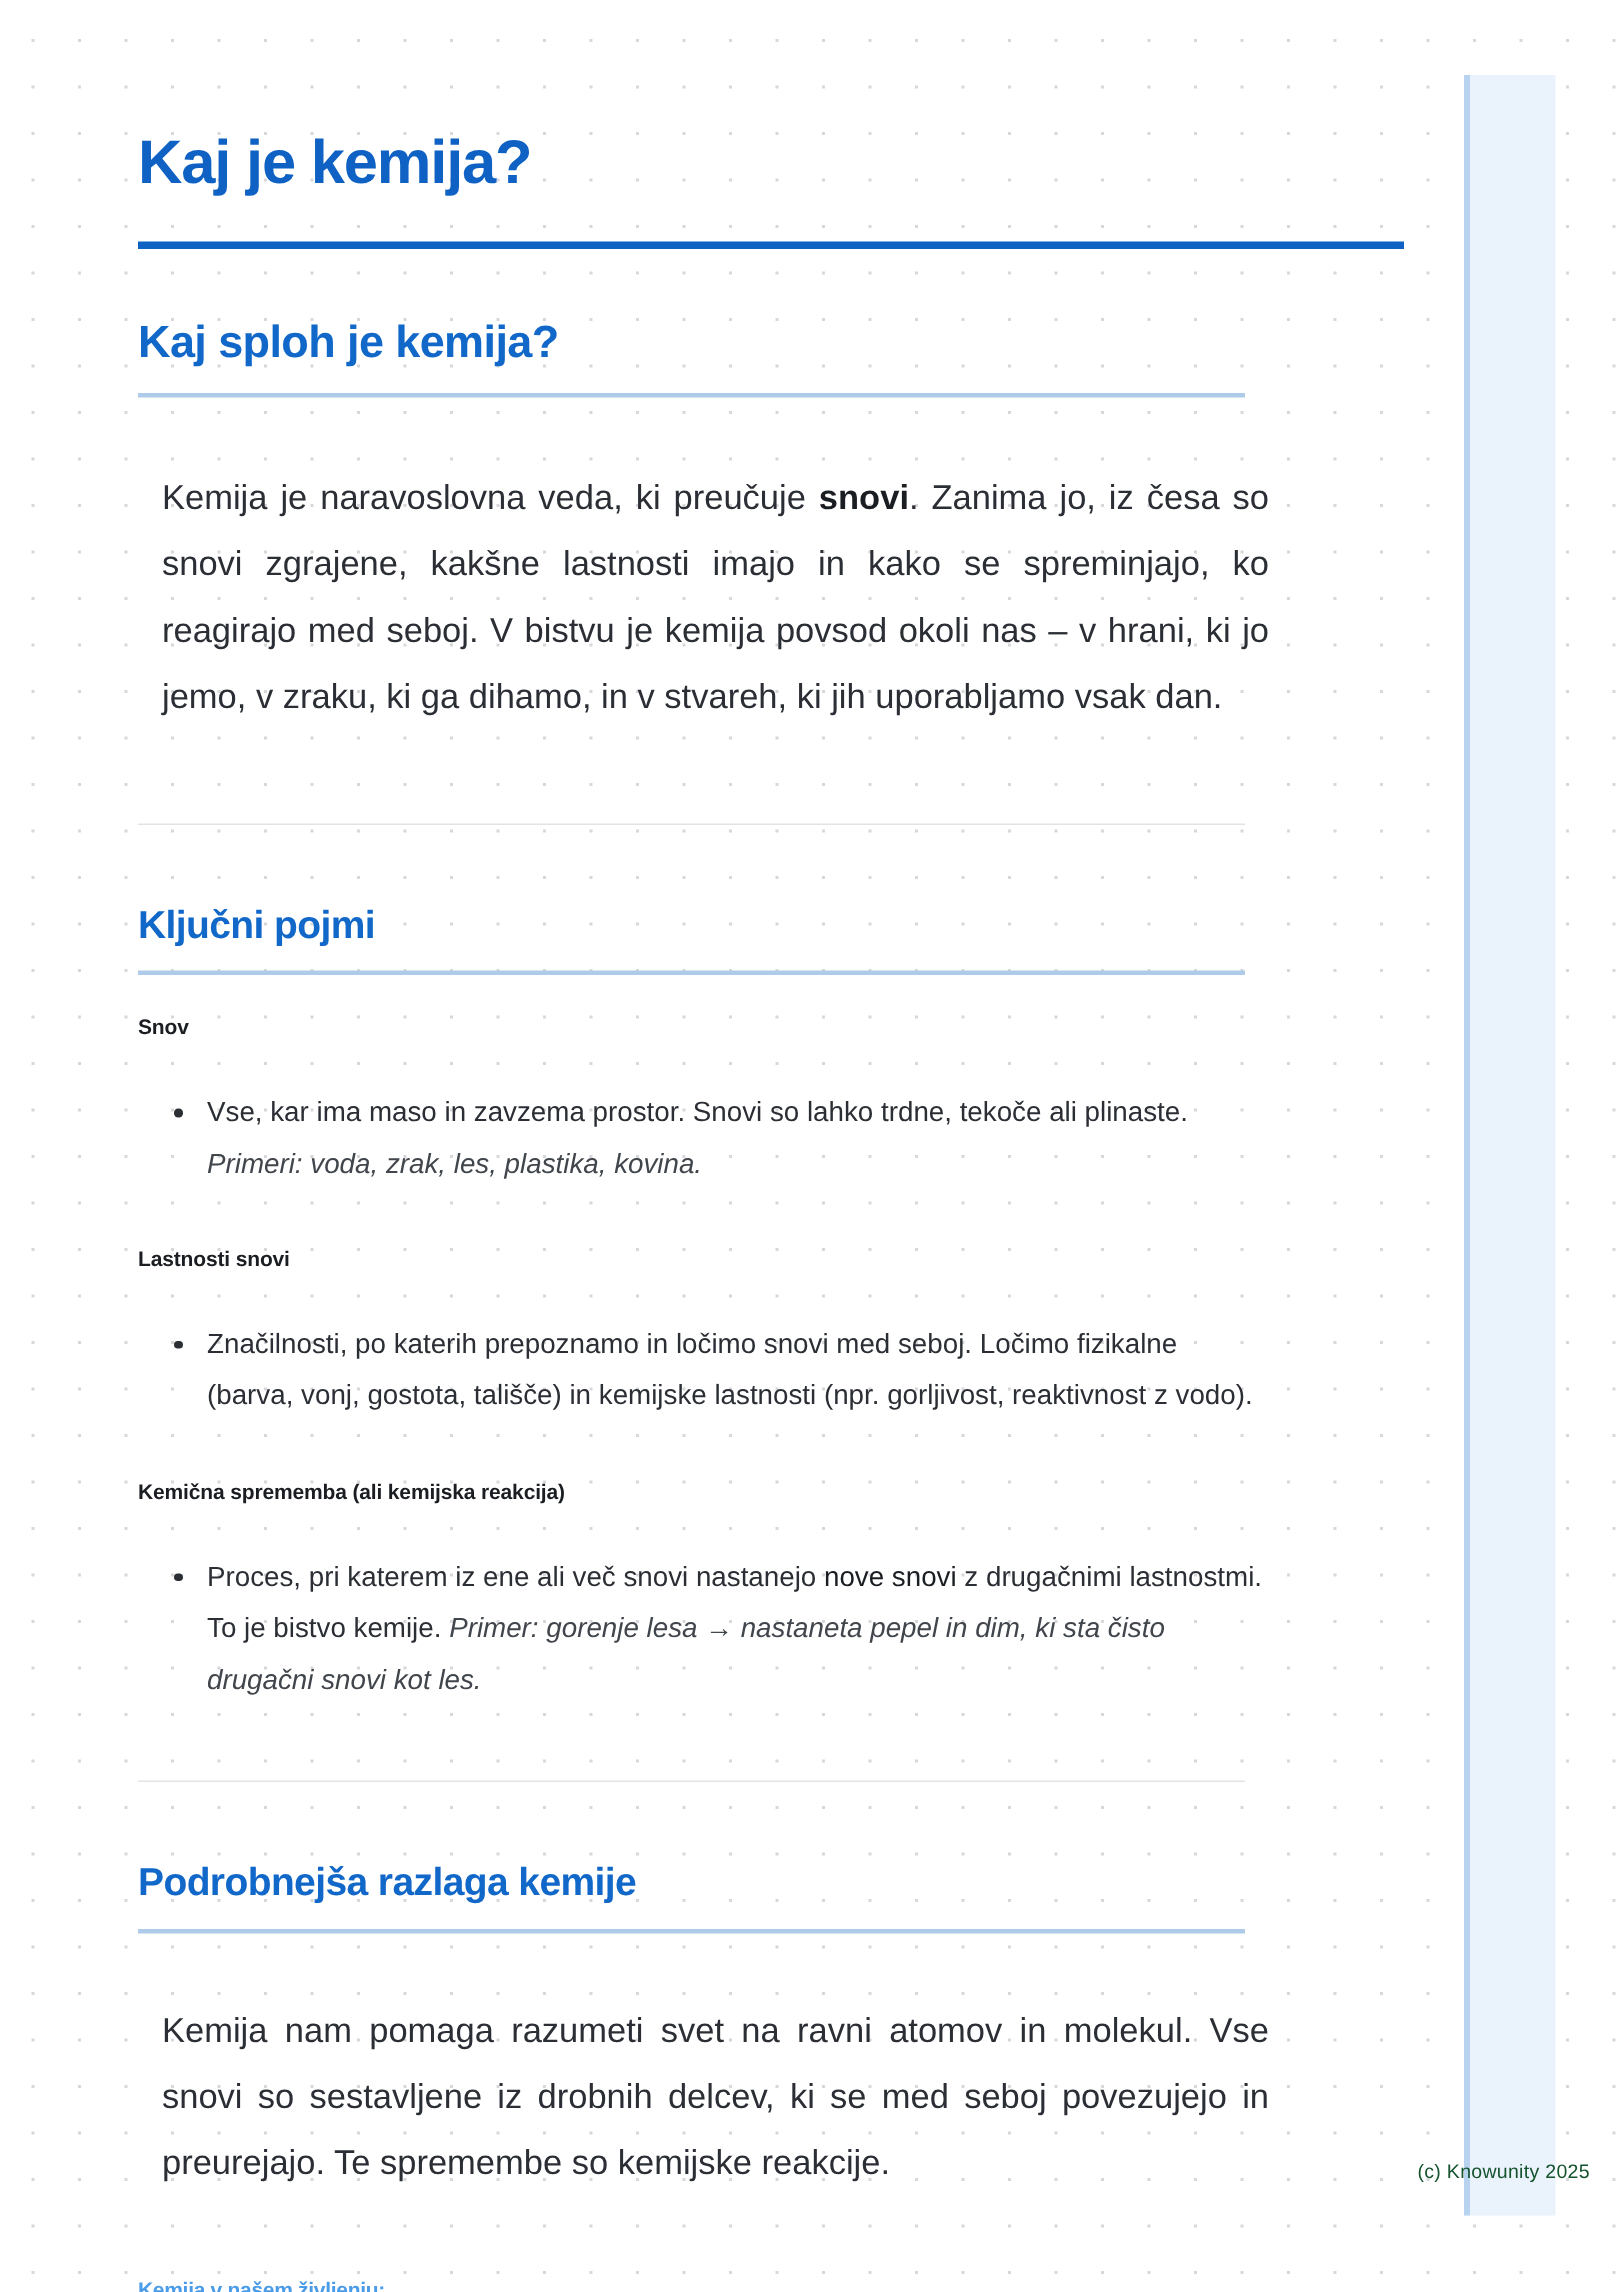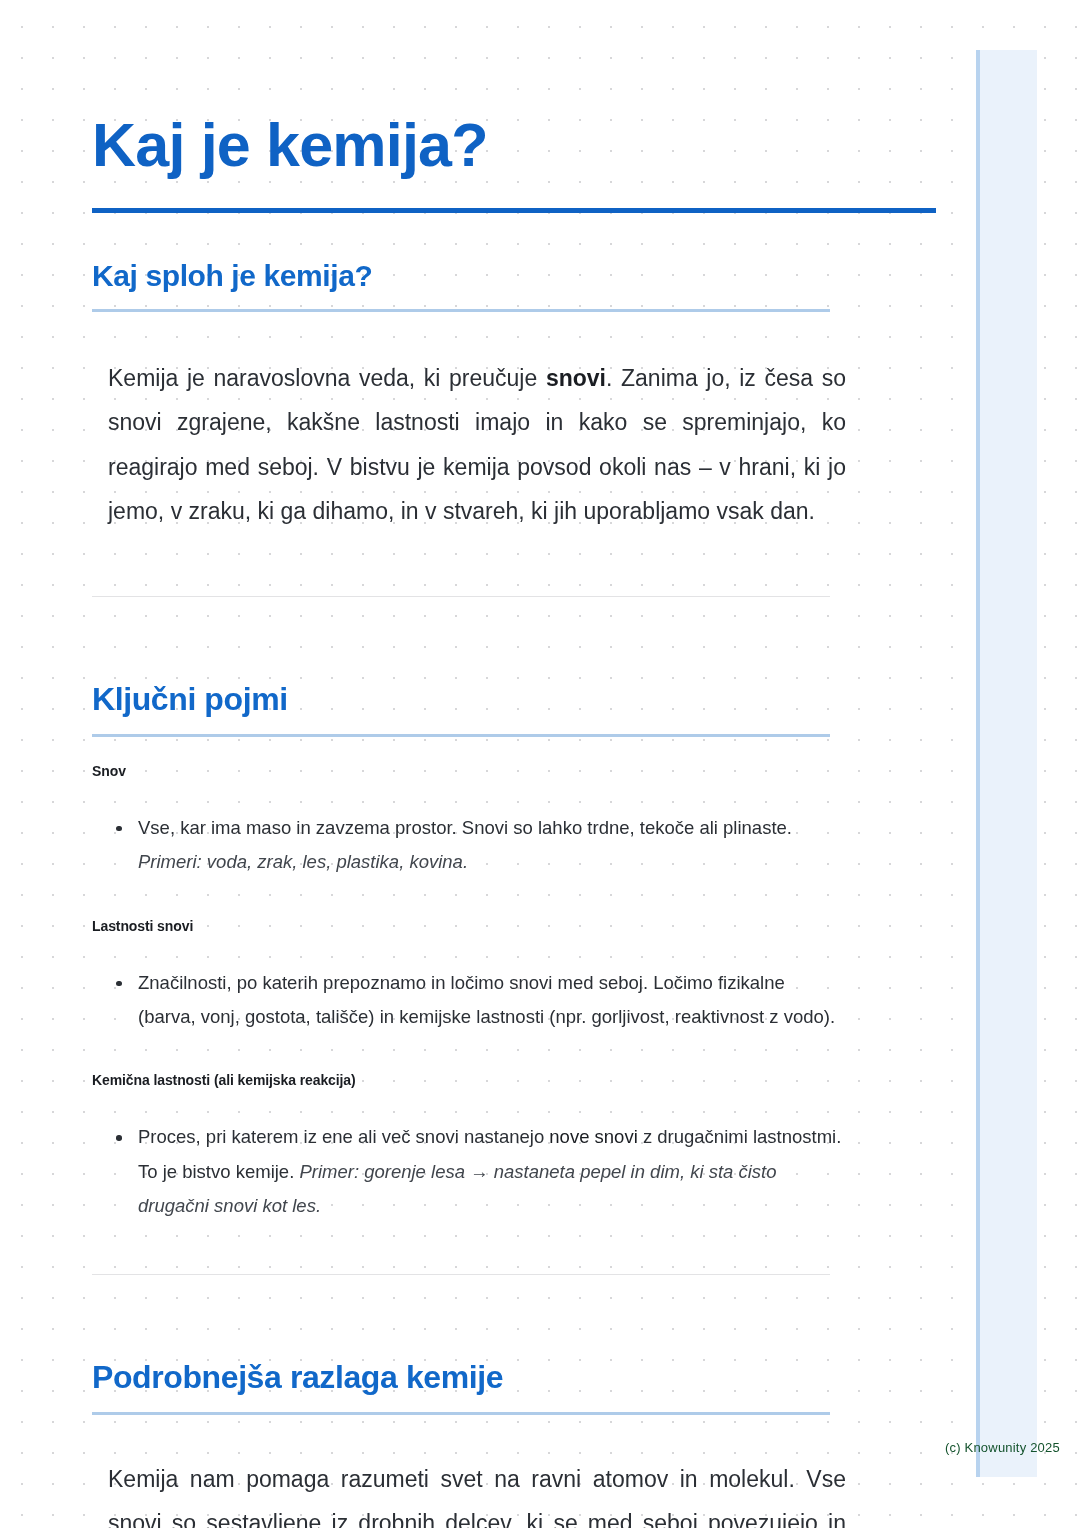--- a/index.html
+++ b/index.html
@@ -50,49 +50,48 @@
 
   .content {
     position: absolute;
     left: 92px;
     top: 0;
     width: 846px;
   }
 
   
   .doc-title {
-    font-size: 61px;
+    font-size: 41px;
     font-weight: 700;
     color: #0f62c4;
     letter-spacing: -0.8px;
     line-height: 1.05;
     margin: 0;
-    padding-top: 113px;
+    padding-top: 87px;
   }
 
   .title-rule {
     height: 5px;
     background: #0f62c4;
     width: 844px;
     margin-top: 31px;
   }
 
   
   .h2 {
     font-size: 30px;
     font-weight: 700;
     color: #1168c9;
     letter-spacing: -0.4px;
     line-height: 1.1;
     margin: 0;
   }
 
   .h2-big {
-    font-size: 32px;
-    margin-top: 33px;
+    font-size: 26px;
   }
 
   .h2-rule {
     height: 3px;
     background: #aecbe9;
     width: 738px;
     margin-top: 17px;
   }
 
   
@@ -240,21 +239,21 @@
     <div class="sp-26"></div>
 
     <p class="term">Lastnosti snovi</p>
     <div class="sp-20"></div>
     <ul class="bullets">
       <li><span>Značilnosti, po katerih prepoznamo in ločimo snovi med seboj. Ločimo fizikalne (barva, vonj, gostota, tališče) in kemijske lastnosti (npr. gorljivost, reaktivnost z vodo).</span></li>
     </ul>
 
     <div class="sp-26"></div>
 
-    <p class="term">Kemična lastnosti (ali kemijska reakcija)</p>
+    <p class="term">Kemična sprememba (ali kemijska reakcija)</p>
     <div class="sp-20"></div>
     <ul class="bullets">
       <li><span>Proces, pri katerem iz ene ali več snovi nastanejo </span><b>nove snovi</b><span> z drugačnimi lastnostmi. To je bistvo kemije. </span><i>Primer: gorenje lesa → nastaneta pepel in dim, ki sta čisto drugačni snovi kot les.</i></li>
     </ul>
 
     <div class="sp-38"></div>
     <div class="soft-divider"></div>
     <div class="sp-52"></div>
 
     <h2 class="h2 h2-big">Podrobnejša razlaga kemije</h2>

